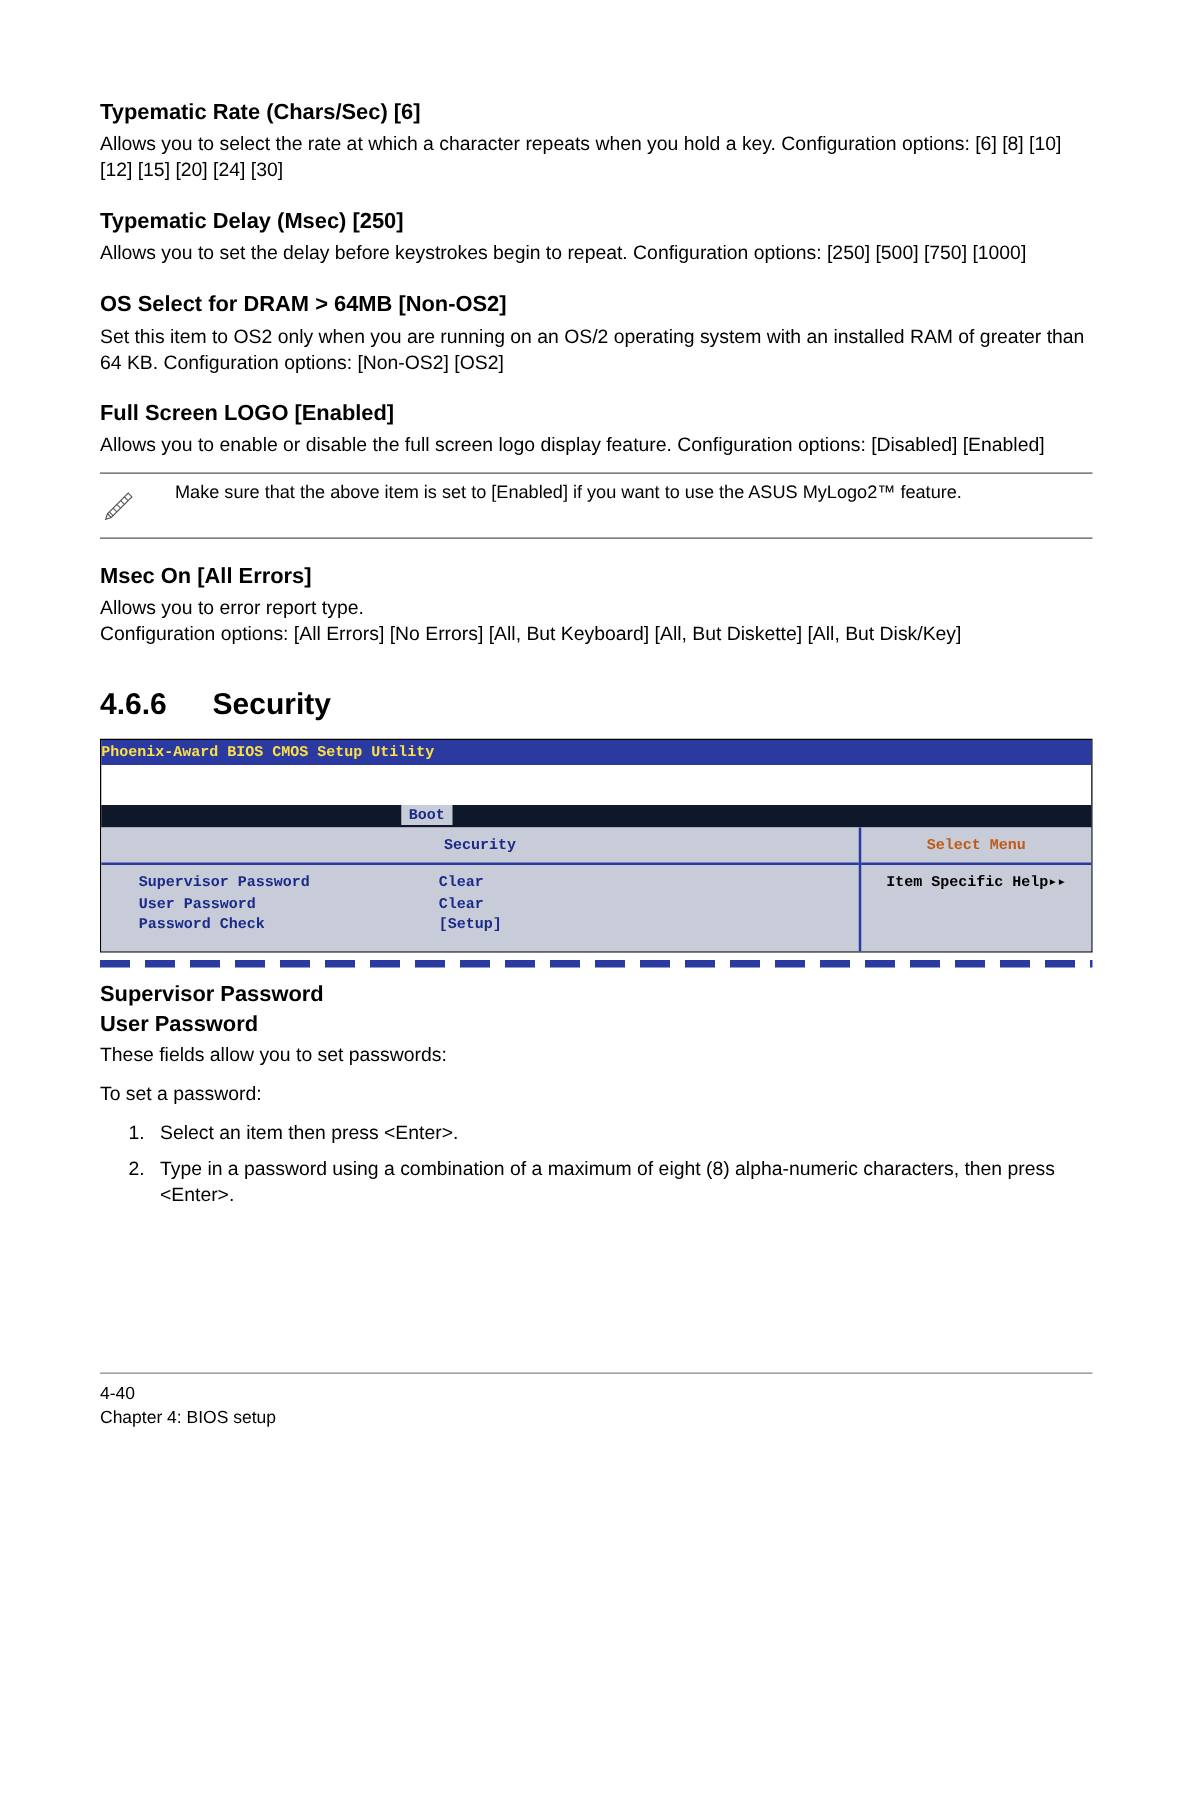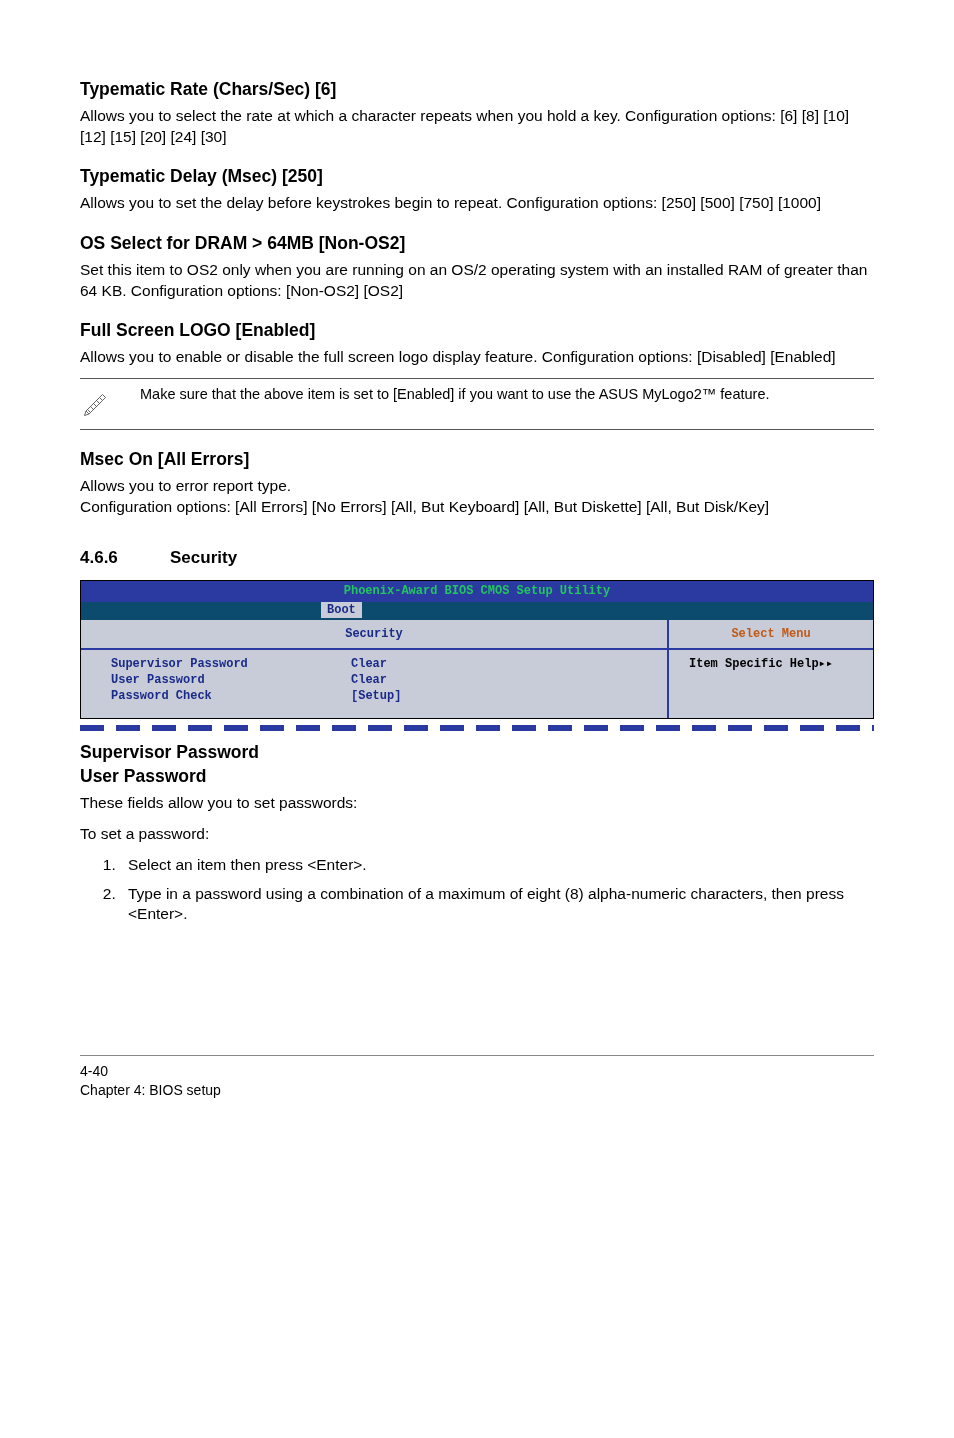--- a/index.html
+++ b/index.html
@@ -44,64 +44,64 @@
     width: 30px;
     height: 30px;
   }
   .note-text {
     flex: 1;
     font-size: 14.5px;
     padding-left: 20px;
   }
   h2.sectionnum {
     font-weight: bold;
-    font-size: 17px;
+    font-size: 24px;
     margin-top: 30px;
     margin-bottom: 10px;
   }
   h2.sectionnum .num {
     display: inline-block;
     width: 90px;
   }
 
   
   .bios-wrap {
     border: 1px solid #000;
     font-family: "Courier New", monospace;
     font-size: 12px;
     margin-bottom: 6px;
   }
   .bios-titlebar {
     background: #2a3aa0;
-    color: #22c55e;
-    text-align: center;
+    color: #fde047;
     font-weight: bold;
     padding: 2px 0;
   }
   .bios-menubar {
-    background: #0c4a6e;
+    background: #0f172a;
     color: #fff;
     padding: 0 0 2px 240px;
+    margin-top: 32px;
   }
   .bios-menubar span.tab {
     background: #c8ccd8;
     color: #1a2a88;
     padding: 1px 6px;
     font-weight: bold;
   }
   .bios-body {
     display: flex;
     background: #c8ccd8;
   }
   .bios-left {
     flex: 1;
     border-right: 2px solid #2a3aa0;
   }
   .bios-right {
-    width: 204px;
+    width: 184px;
   }
   .bios-left-head {
     text-align: center;
     color: #1a2a88;
     font-weight: bold;
     padding: 6px 0;
     border-bottom: 2px solid #2a3aa0;
   }
   .bios-left-content {
     padding: 6px 30px 14px 30px;

